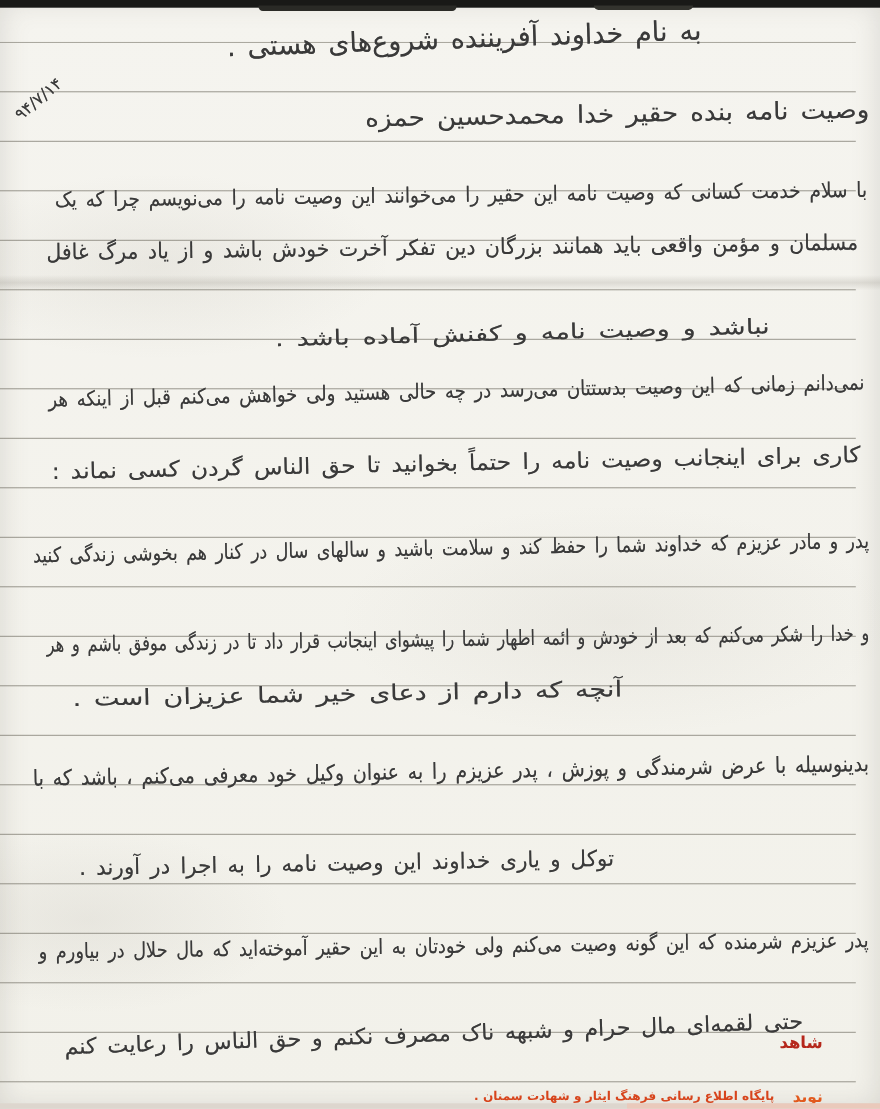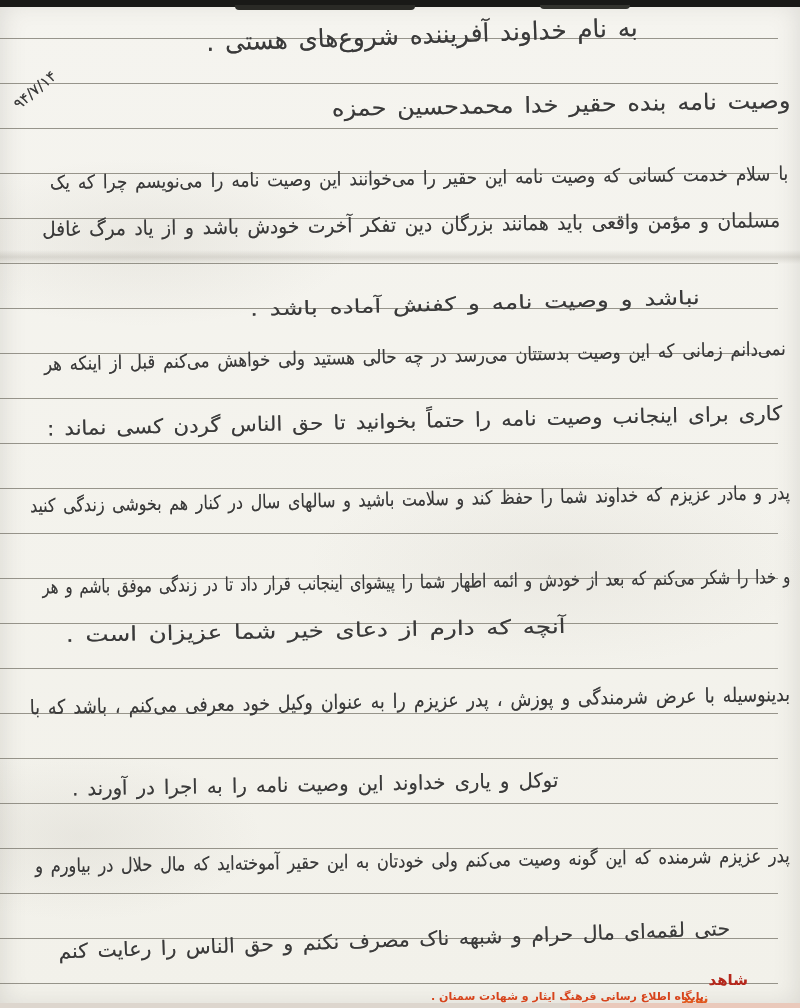--- a/index.html
+++ b/index.html
@@ -61,21 +61,21 @@
   .l6  { top:563px; right:10px;  font-size:19px; }
   .l7  { top:612px; right:235px; font-size:20px; }
   .l8  { top:680px; right:10px;  font-size:20px; }
   .l9  { top:766px; right:242px; font-size:20px; }
   .l10 { top:842px; right:10px;  font-size:19px; }
   .l11 { top:914px; right:70px;  font-size:20px; }
 
   
   .wm-logo {
     position:absolute; right:52px; bottom:3px;
-    display:flex; flex-direction:row; align-items:center;
+    display:flex; flex-direction:column; align-items:flex-start;
     line-height:0.85; font-weight:bold; text-align:right;
   }
   .wm-logo .wm-top    { font-size:15px; letter-spacing:1px; }
   .wm-logo .wm-bottom { font-size:14px; margin-left:8px; letter-spacing:1px;margin-top:38px; }
   .wm-caption {
     position:absolute; right:96px; bottom:5px;
     font-size:11px; font-weight:bold; white-space:nowrap;
   }
 </style>
 </head>

